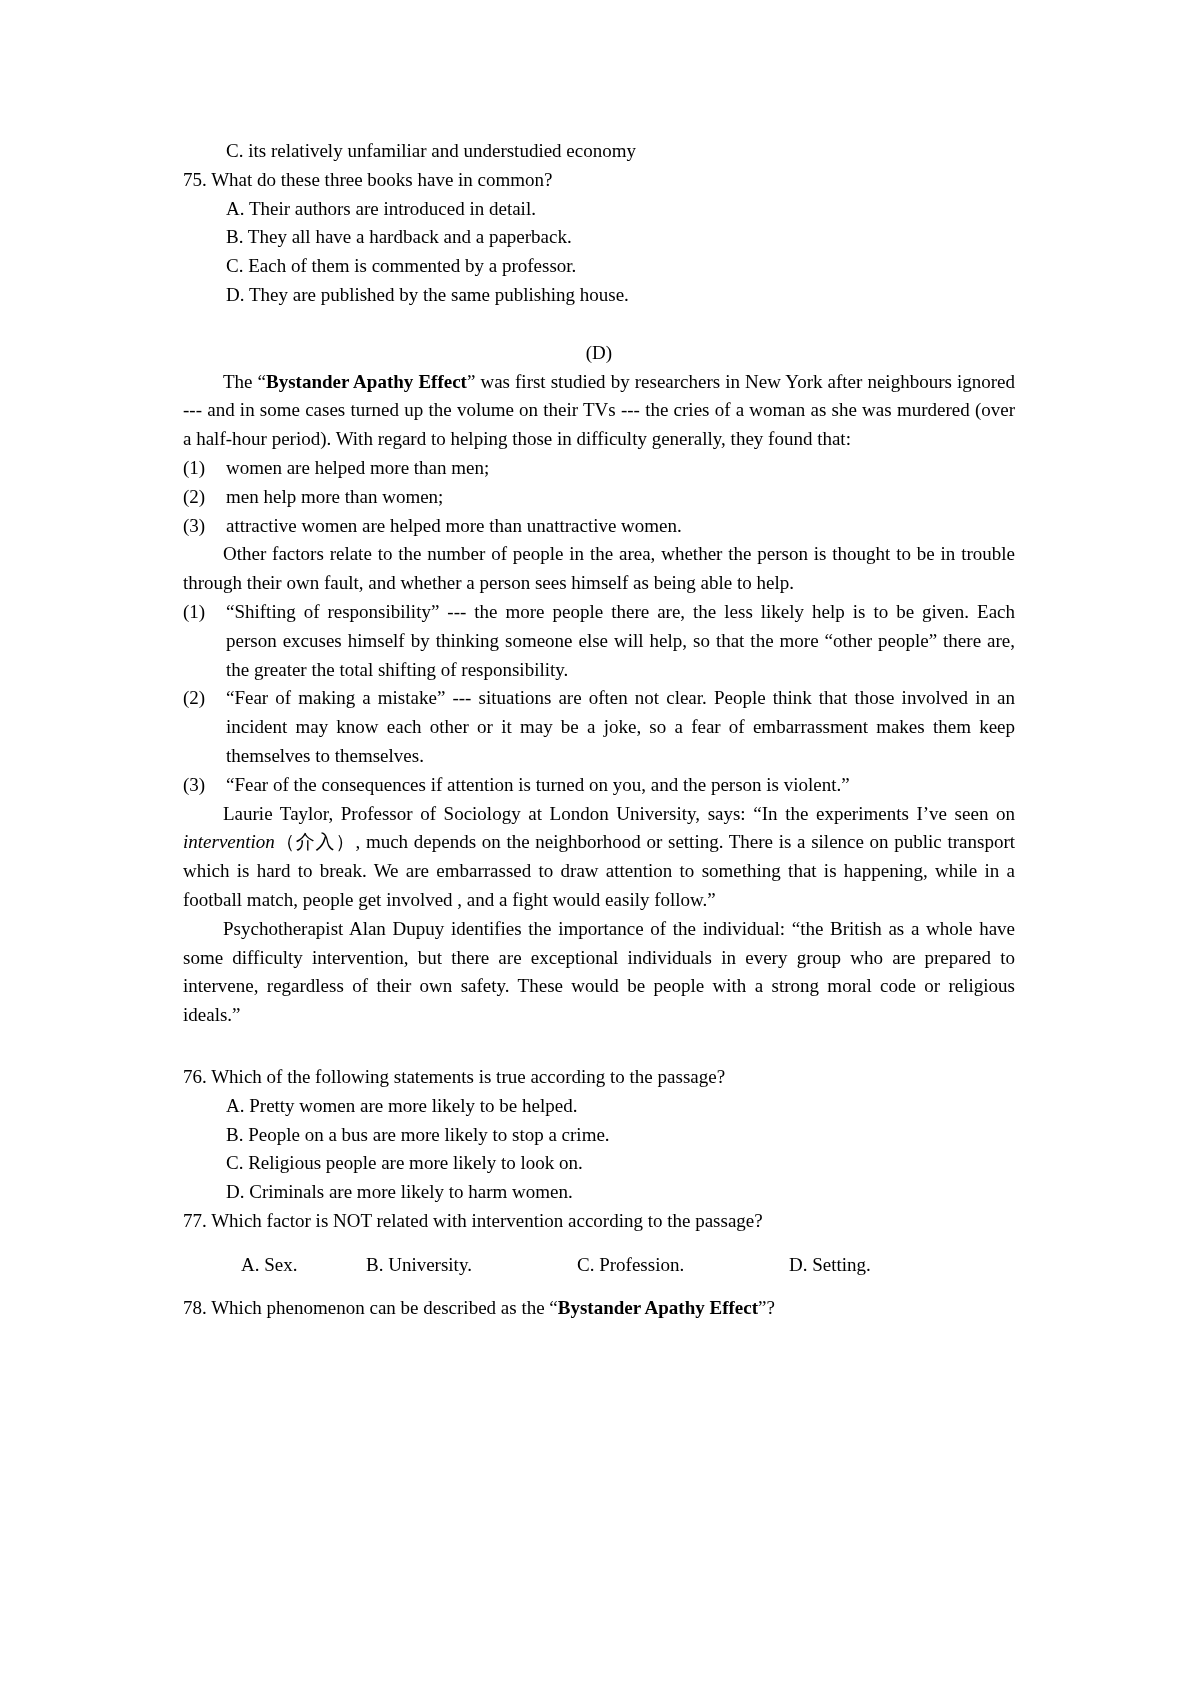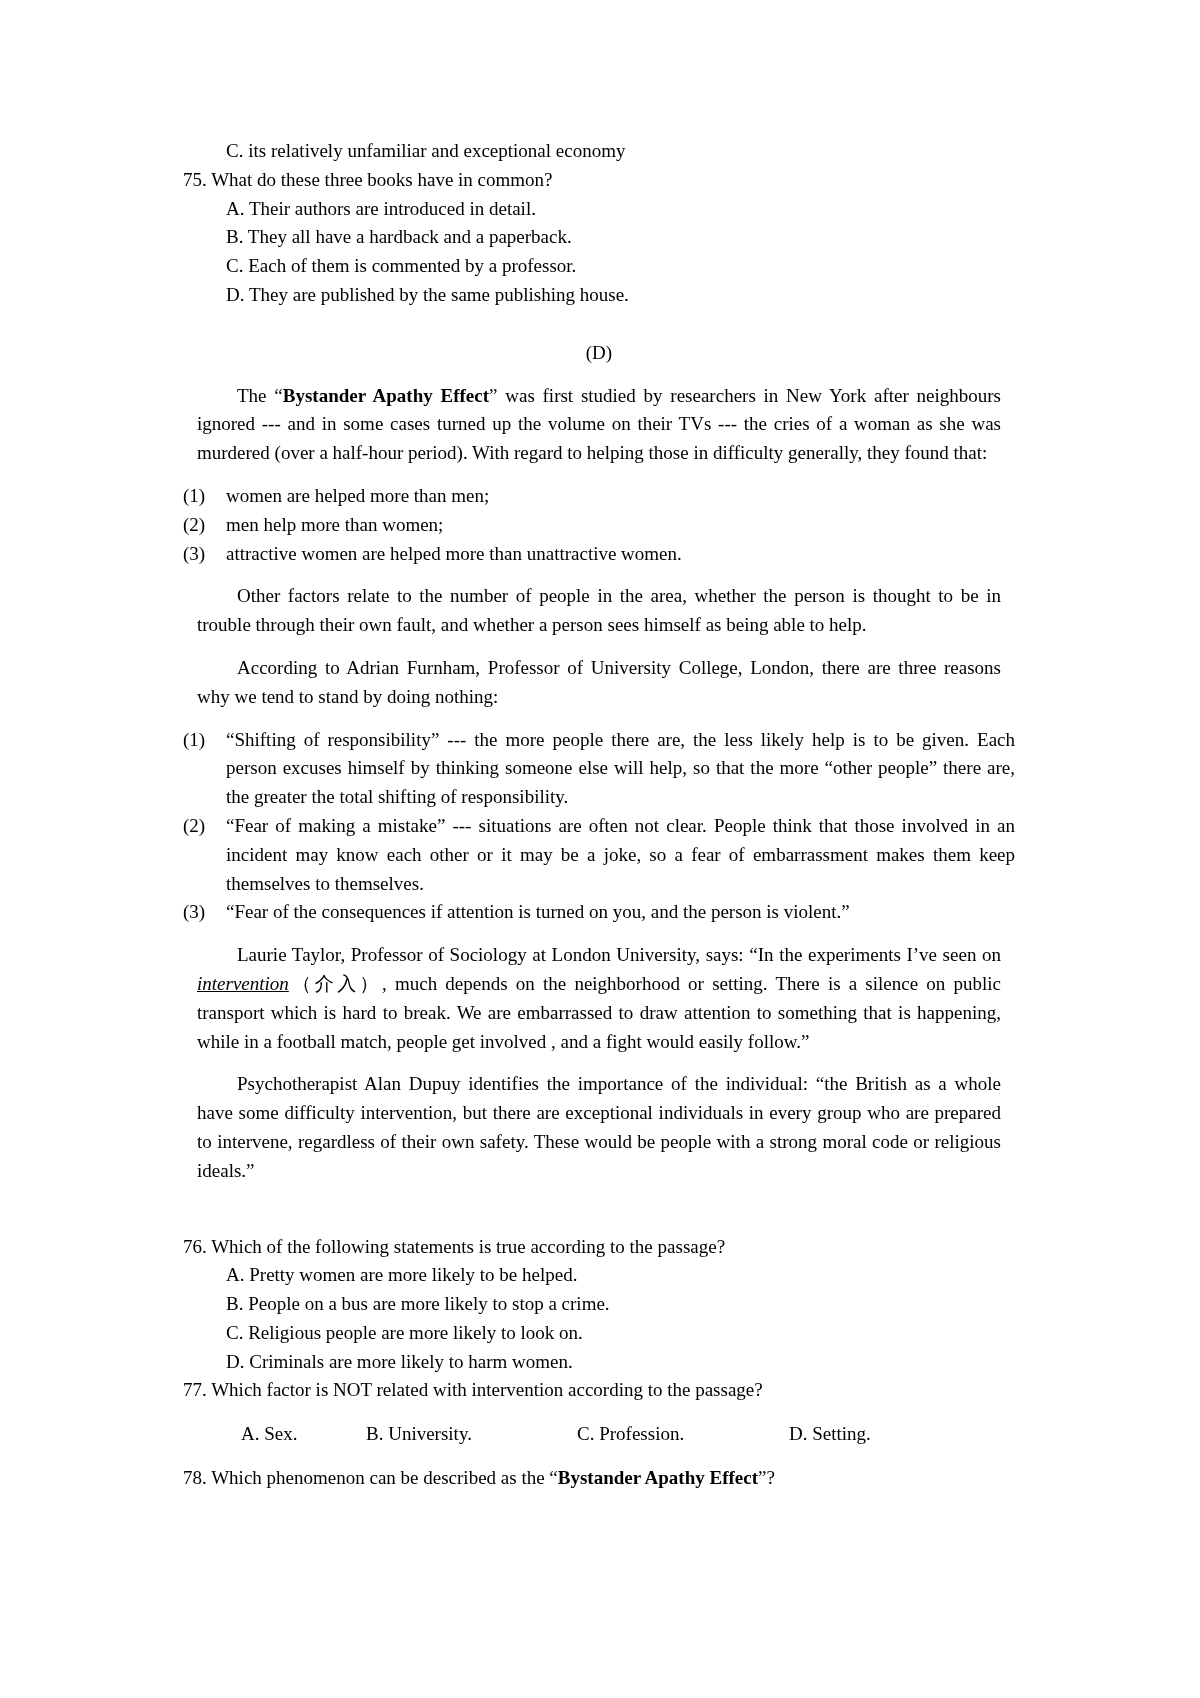--- a/index.html
+++ b/index.html
@@ -17,21 +17,21 @@
     color: #000000;
     overflow: hidden;
   }
   .doc {
     position: absolute;
     left: 183px;
     top: 137px;
     width: 832px;
   }
   .para {
-    margin: 14px;
+    margin: 0;
     text-align: justify;
     text-indent: 40px;
   }
   .heading {
     margin: 0;
     text-align: center;
   }
   .question-line {
     margin: 0;
     text-align: left;
@@ -57,40 +57,39 @@
     position: relative;
     height: 28.8px;
   }
   .options-row .opt {
     position: absolute;
     top: 0;
     white-space: nowrap;
   }
   .spacer { width: 100%; }
   .b { font-weight: bold; }
-  .i { font-style: italic; text-decoration: underline; }
+  .i { font-style: italic; }
 </style>
 </head>
 <body>
 
 <div class="doc">
-    <div class="option-line"><span>C.</span> <span>its relatively unfamiliar and exceptional economy</span></div>
+    <div class="option-line"><span>C.</span> <span>its relatively unfamiliar and understudied economy</span></div>
     <div class="question-line"><span>75.</span> <span>What do these three books have in common?</span></div>
     <div class="option-line"><span>A.</span> <span>Their authors are introduced in detail.</span></div>
     <div class="option-line"><span>B.</span> <span>They all have a hardback and a paperback.</span></div>
     <div class="option-line"><span>C.</span> <span>Each of them is commented by a professor.</span></div>
     <div class="option-line"><span>D.</span> <span>They are published by the same publishing house.</span></div>
     <div class="spacer" style="height: 29px;"></div>
     <div class="heading"><span>(D)</span></div>
     <p class="para"><span>The “</span><span class="b ">Bystander Apathy Effect</span><span>” was first studied by researchers in New York after neighbours ignored --- and in some cases turned up the volume on their TVs --- the cries of a woman as she was murdered (over a half-hour period). With regard to helping those in difficulty generally, they found that:</span></p>
     <div class="list-item"><span class="marker">(1)</span><span>women are helped more than men;</span></div>
     <div class="list-item"><span class="marker">(2)</span><span>men help more than women;</span></div>
     <div class="list-item"><span class="marker">(3)</span><span>attractive women are helped more than unattractive women.</span></div>
     <p class="para"><span>Other factors relate to the number of people in the area, whether the person is thought to be in trouble through their own fault, and whether a person sees himself as being able to help.</span></p>
-    <p class="para"><span>According to Adrian Furnham, Professor of University College, London, there are three reasons why we tend to stand by doing nothing:</span></p>
     <div class="list-item"><span class="marker">(1)</span><span>“Shifting of responsibility” --- the more people there are, the less likely help is to be given. Each person excuses himself by thinking someone else will help, so that the more “other people” there are, the greater the total shifting of responsibility.</span></div>
     <div class="list-item"><span class="marker">(2)</span><span>“Fear of making a mistake” --- situations are often not clear. People think that those involved in an incident may know each other or it may be a joke, so a fear of embarrassment makes them keep themselves to themselves.</span></div>
     <div class="list-item"><span class="marker">(3)</span><span>“Fear of the consequences if attention is turned on you, and the person is violent.”</span></div>
     <p class="para"><span>Laurie Taylor, Professor of Sociology at London University, says: “In the experiments I’ve seen on </span><span class="i">intervention</span><span>（介入）, much depends on the neighborhood or setting. There is a silence on public transport which is hard to break. We are embarrassed to draw attention to something that is happening, while in a football match, people get involved , and a fight would easily follow.”</span></p>
     <p class="para"><span>Psychotherapist Alan Dupuy identifies the importance of the individual: “the British as a whole have some difficulty intervention, but there are exceptional individuals in every group who are prepared to intervene, regardless of their own safety. These would be people with a strong moral code or religious ideals.”</span></p>
     <div class="spacer" style="height: 33px;"></div>
     <div class="question-line"><span>76.</span> <span>Which of the following statements is true according to the passage?</span></div>
     <div class="option-line"><span>A.</span> <span>Pretty women are more likely to be helped.</span></div>
     <div class="option-line"><span>B.</span> <span>People on a bus are more likely to stop a crime.</span></div>
     <div class="option-line"><span>C.</span> <span>Religious people are more likely to look on.</span></div>

